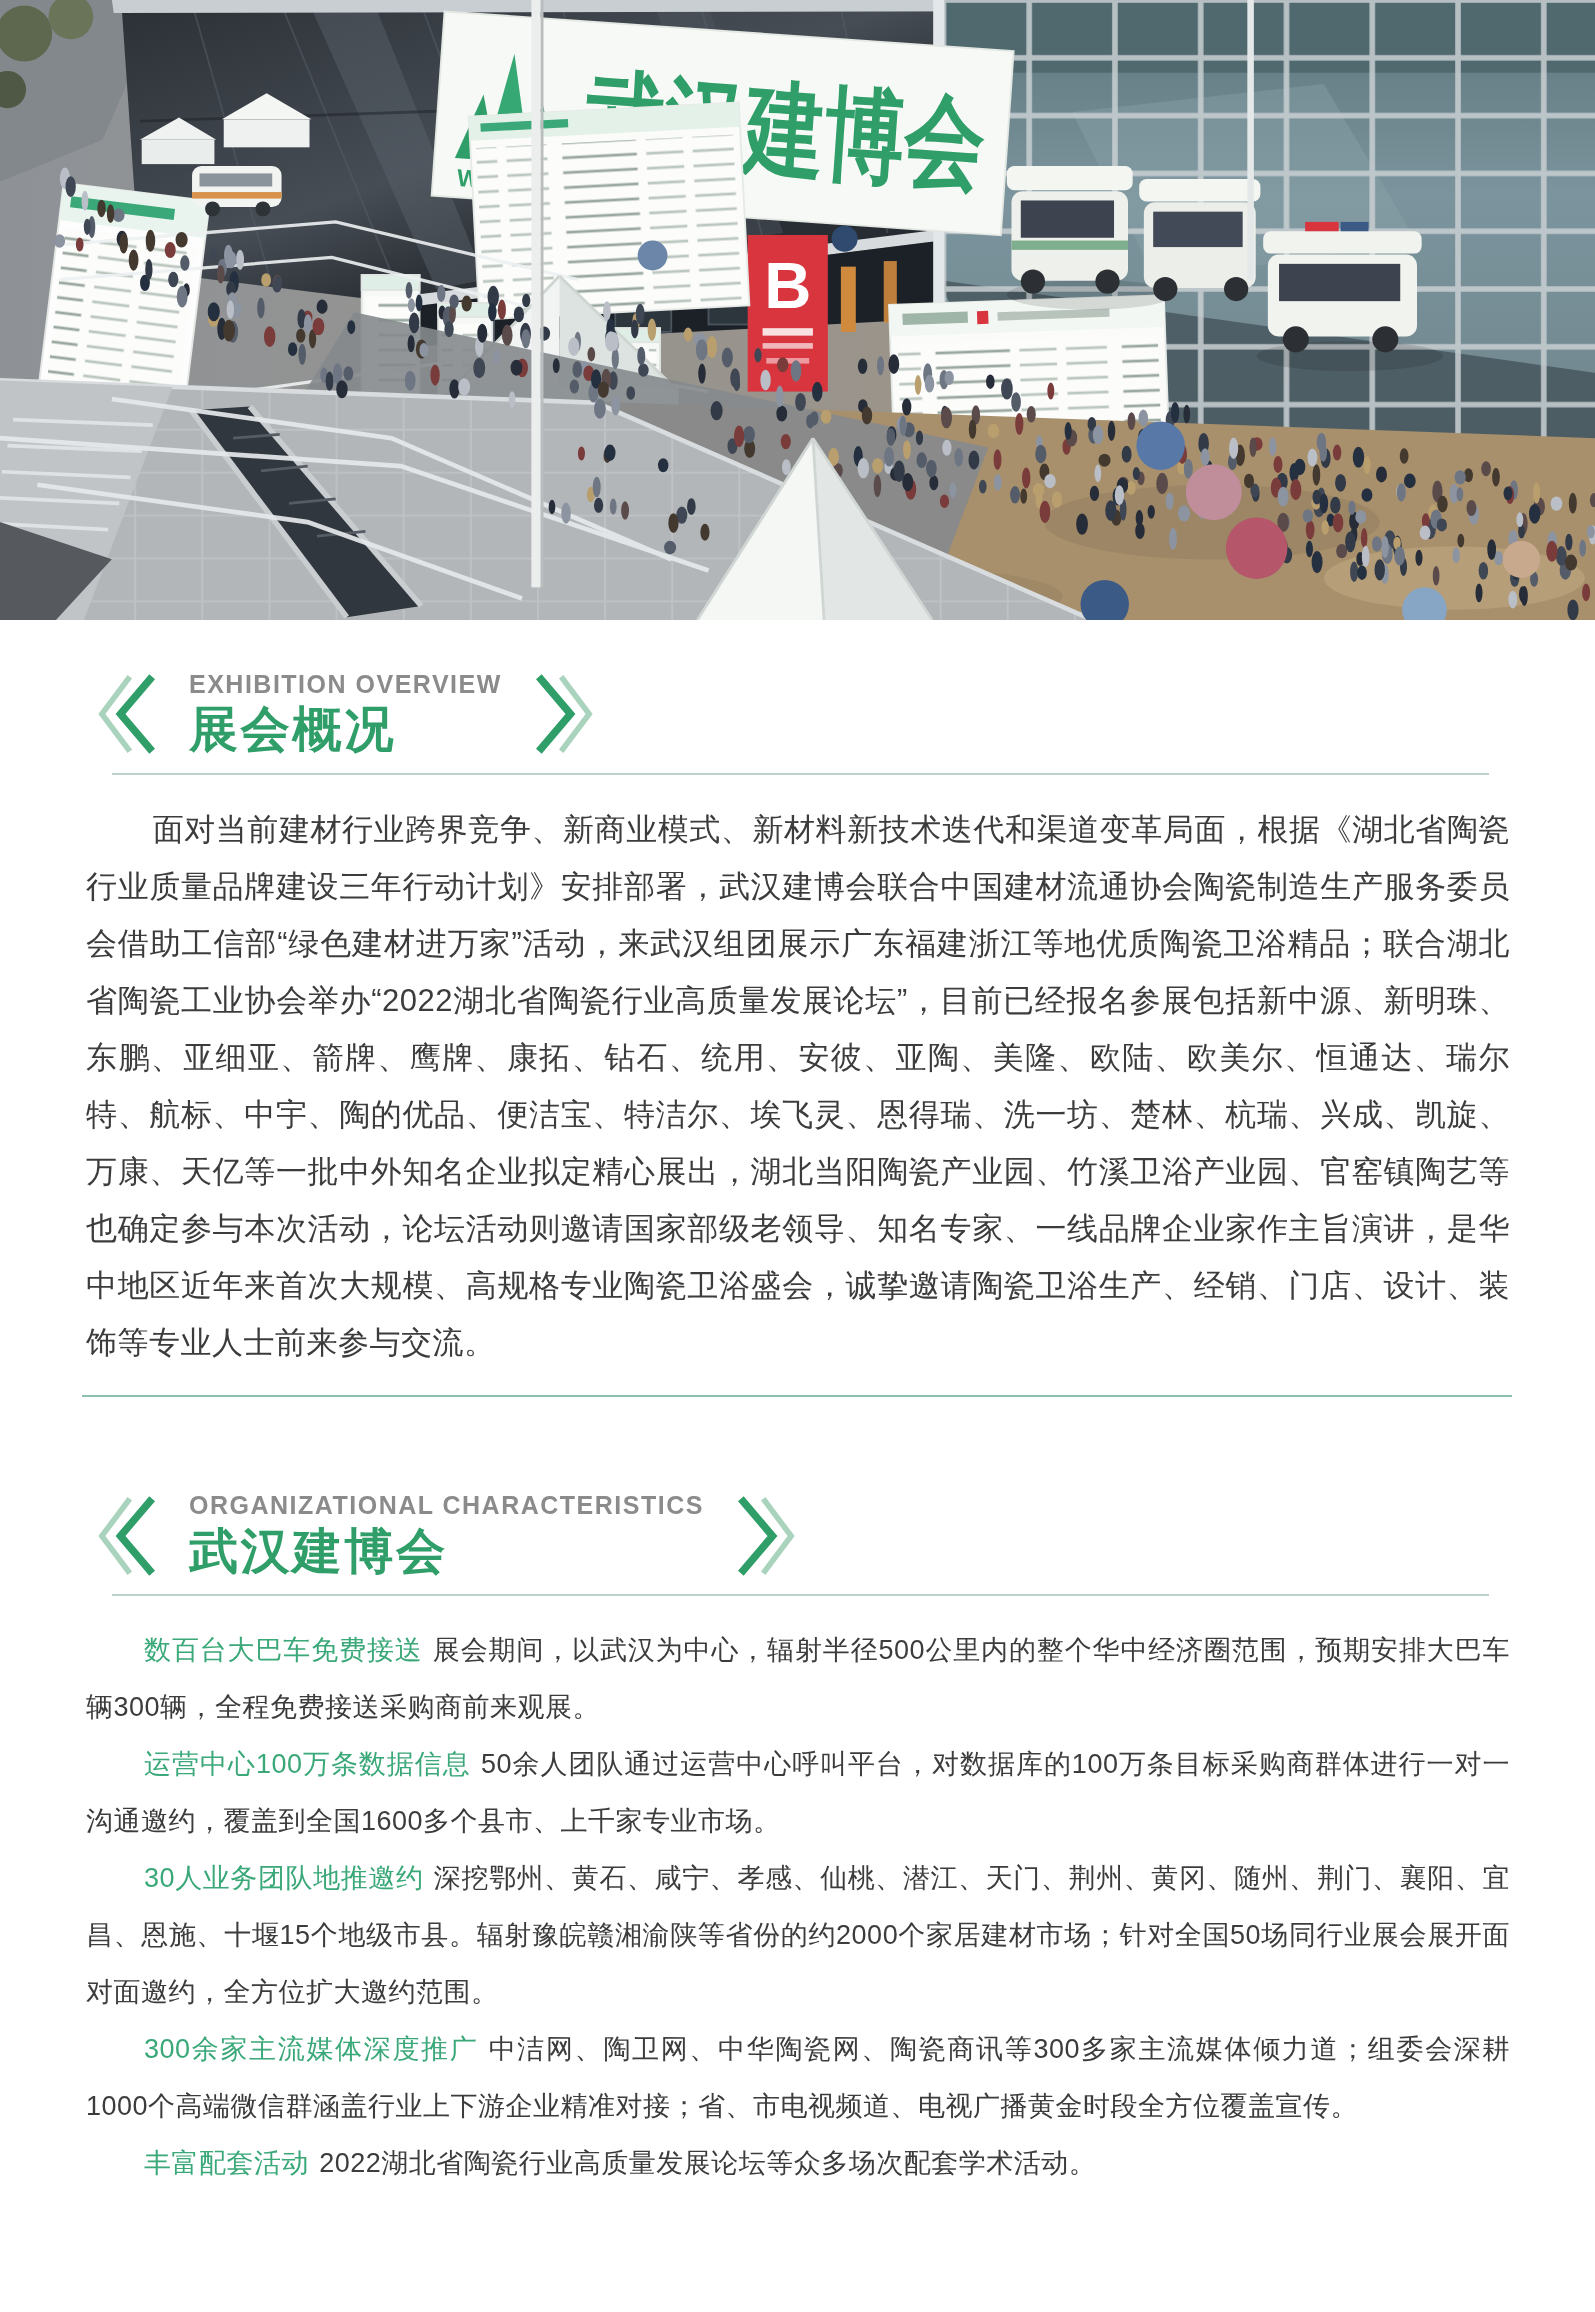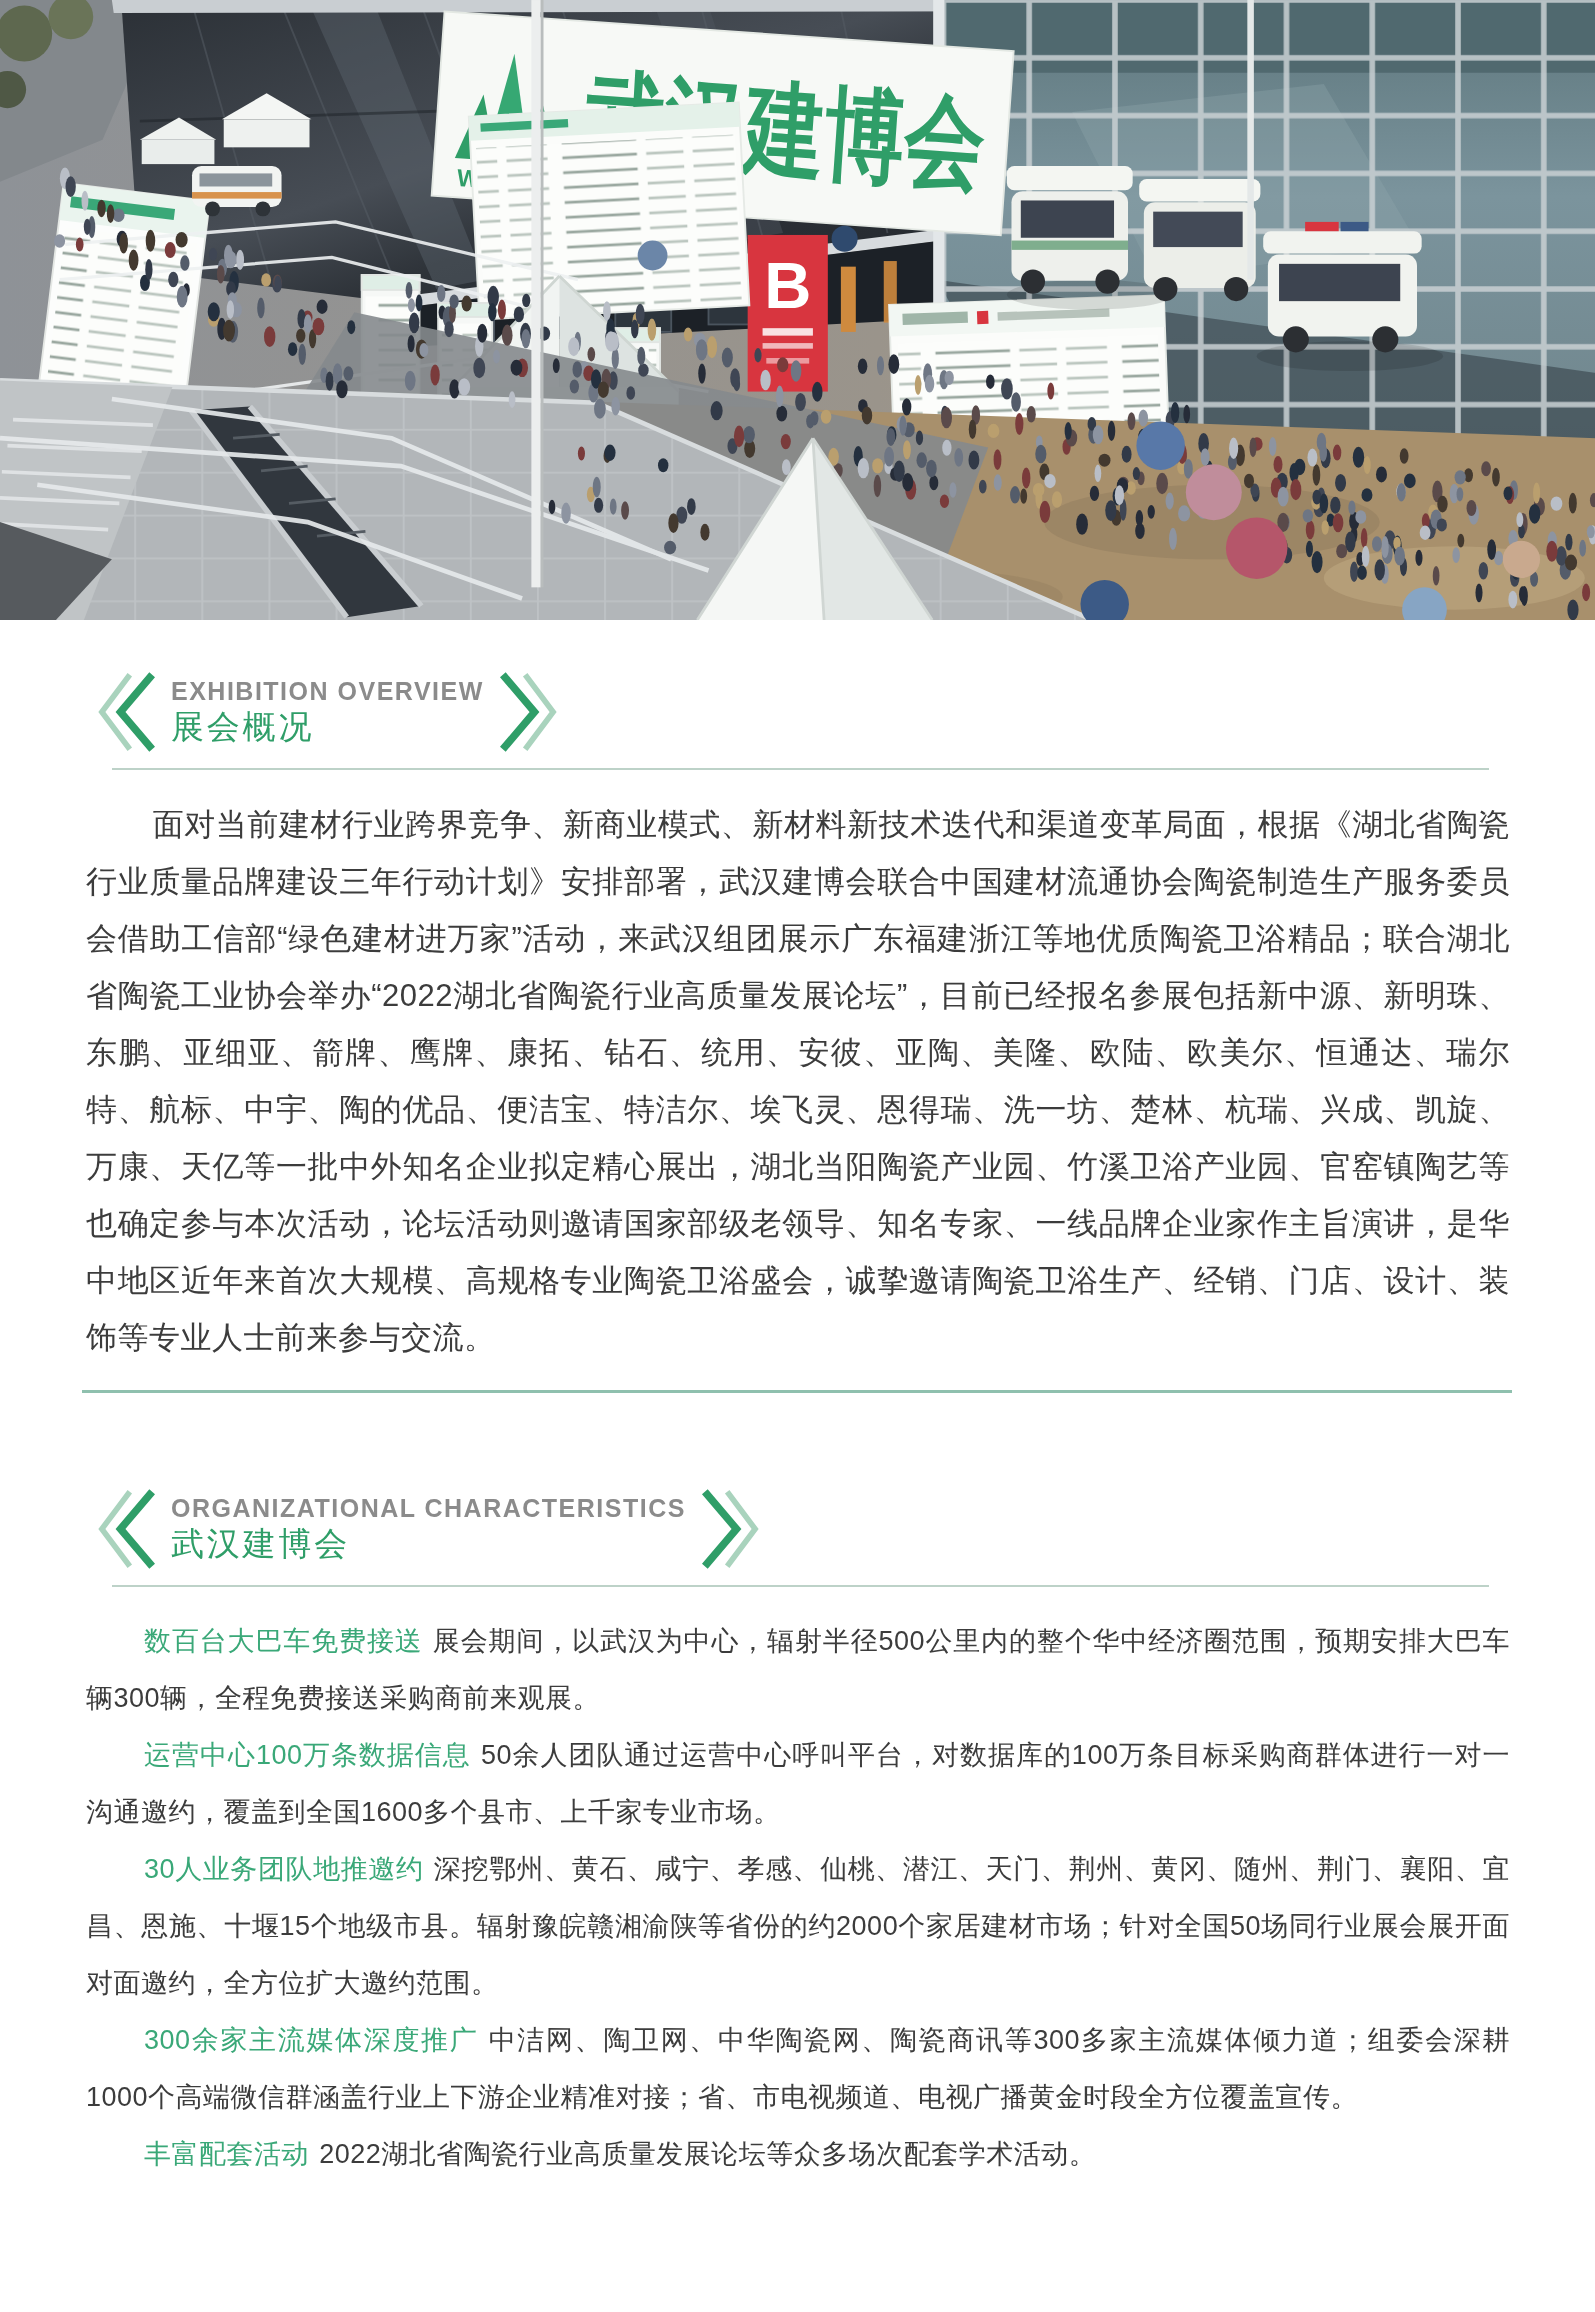--- a/index.html
+++ b/index.html
@@ -6,25 +6,25 @@
   html,body{background:#ffffff}
   body{width:1596px;font-family:"Liberation Sans",sans-serif}
   .page{position:relative;width:1596px;height:2313px;background:#ffffff;overflow:hidden}
 
   
   .photo{width:1596px;height:620px;overflow:hidden;background:#9aa0a4}
   .photo svg{display:block;width:1596px;height:620px}
 
   
   .section{width:1596px}
-  .sec-head{display:flex;align-items:center;gap:13px;margin-left:96px}
+  .sec-head{display:flex;align-items:center;gap:31px;margin-left:96px}
   .sec-head .chev{flex:0 0 auto;display:block}
   .titles{display:flex;flex-direction:column;justify-content:center}
   .title-en{font-size:25px;font-weight:bold;color:#8b8b8b;letter-spacing:1.5px;line-height:1.1}
-  .title-zh{font-size:33px;font-weight:400;color:#2f9e68;letter-spacing:2.8px;line-height:1.15;margin-top:2.8px}
+  .title-zh{font-size:49px;font-weight:700;color:#2f9e68;letter-spacing:2.8px;line-height:1.15;margin-top:2.8px}
   .rule{height:1.9px;background:#bdd2c8;margin:15px 107px 0 112px}
 
   
   .body-text{margin:26px 86px 0;font-size:31px;line-height:57px;color:#3c3c3c;
              text-align:justify;text-indent:2.15em;letter-spacing:0.5px}
   .features{margin:26px 86px 0}
   .feature{font-size:27px;line-height:57px;color:#3c3c3c;text-align:justify;
            text-indent:2.15em;letter-spacing:0.5px}
   .feature .lead{color:#3aa878;margin-right:.38em;font-weight:500}
 

